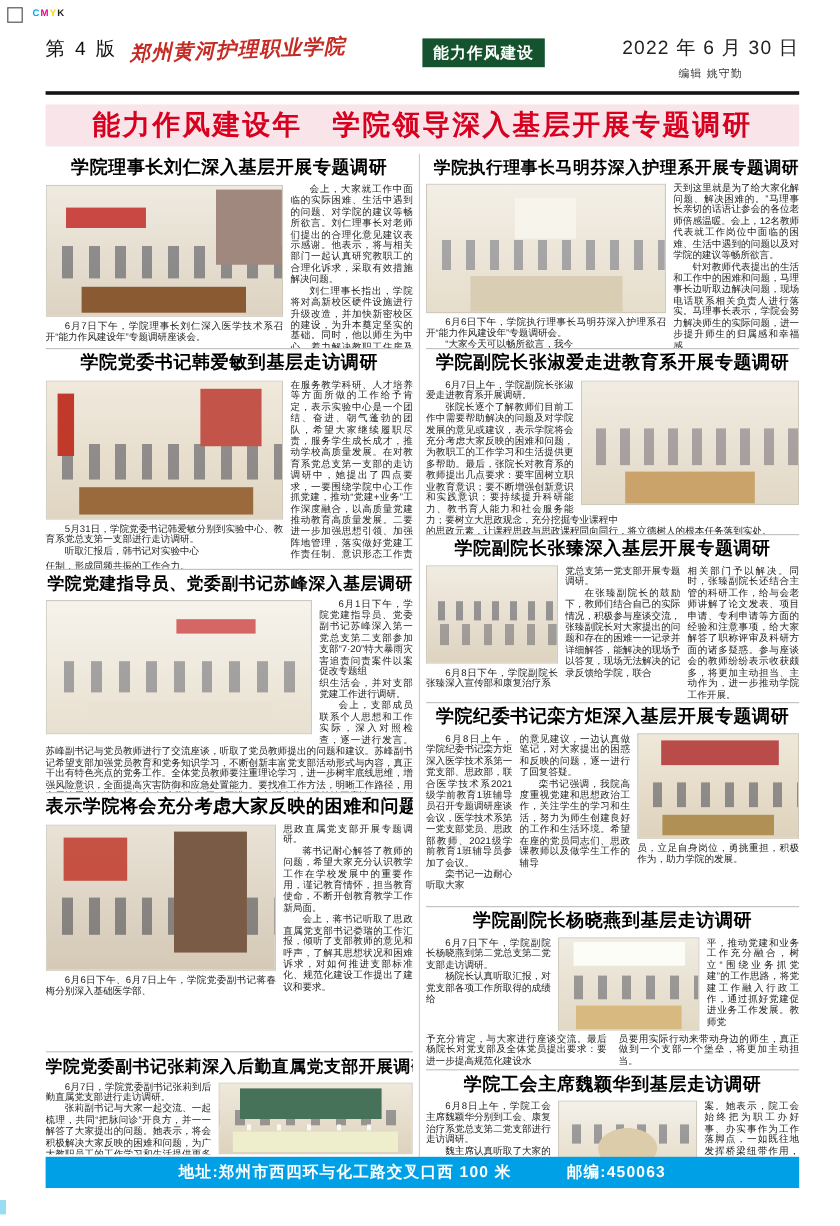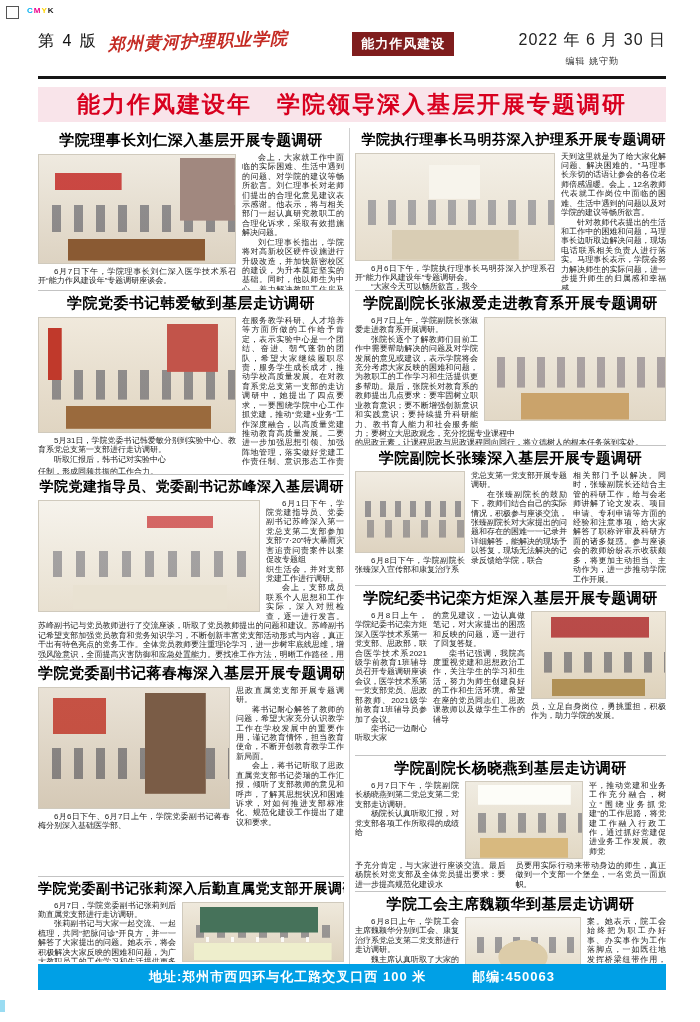--- a/index.html
+++ b/index.html
@@ -16,21 +16,21 @@
   .cmyk .c{color:#00aeef}.cmyk .m{color:#ec008c}.cmyk .y{color:#ffd400}.cmyk .k{color:#222}
   .corner-dash { position:absolute; left:0; top:1000px; width:5px; height:12px; background:#9adcf2; }
   
   .hdr { margin:30px 34px 0 38px; display:flex; align-items:flex-start; justify-content:space-between; }
   .hdr-left { display:flex; align-items:center; gap:10px; }
   .page-label { font-size:16px; font-weight:normal; color:#111; letter-spacing:2px; }
   .masthead {
     font-family:"DejaVu Serif", serif; font-style:italic; font-weight:bold;
     color:#c42b24; font-size:17px; letter-spacing:1px; transform:rotate(-2deg);
   }
-  .badge { background:#7f1d1d; color:#fff; font-weight:bold; font-size:13px;
+  .badge { background:#14532d; color:#fff; font-weight:bold; font-size:13px;
     padding:3px 9px; letter-spacing:1px; margin-top:2px; }
   .hdr-right { text-align:right; }
   .date { font-size:16px; color:#222; letter-spacing:1px; }
   .editor { font-size:9px; color:#333; margin-top:4px; letter-spacing:1px;text-align:center; }
   .rule { margin:8px 34px 0 38px; height:3px; background:#151515; }
   
   .banner { margin:8px 34px 0 38px; height:35px; background:#f9e4ea;
     display:flex; align-items:center; justify-content:center; }
   .banner span { color:#d8001f; font-weight:bold; font-size:23px; letter-spacing:2px; }
   
@@ -188,21 +188,21 @@
           <div class="photo pa5" style="height:112px"></div>
         </div>
         <div class="body">
           <p>6月1日下午，学院党建指导员、党委副书记苏峰深入第一党总支第二支部参加支部“7·20”特大暴雨灾害追责问责案件以案促改专题组</p>
           <p class="np">织生活会，并对支部党建工作进行调研。</p>
           <p>会上，支部成员联系个人思想和工作实际，深入对照检查，逐一进行发言。苏峰副书记与党员教师进行了交流座谈，听取了党员教师提出的问题和建议。苏峰副书记希望支部加强党员教育和党务知识学习，不断创新丰富党支部活动形式与内容，真正干出有特色亮点的党务工作。全体党员教师要注重理论学习，进一步树牢底线思维，增强风险意识，全面提高灾害防御和应急处置能力。要找准工作方法，明晰工作路径，用心用情用力解决好师生的“急难愁盼”问题。要进一步加强自律，保持清正廉洁。</p>
         </div>
       </div>
 
       <div class="art" style="height:216px">
-        <h3 class="art-h">学院党委副书记蒋春梅深入基层开展专题调研</h3>
+        <h3 class="art-h">表示学院将会充分考虑大家反映的困难和问题</h3>
         <div class="phb fl" style="width:192px">
           <div class="photo pa8" style="height:122px"></div>
           <p class="cap">6月6日下午、6月7日上午，学院党委副书记蒋春梅分别深入基础医学部、</p>
         </div>
         <div class="body">
           <p class="np">思政直属党支部开展专题调研。</p>
           <p>蒋书记耐心解答了教师的问题，希望大家充分认识教学工作在学校发展中的重要作用，谨记教育情怀，担当教育使命，不断开创教育教学工作新局面。</p>
           <p>会上，蒋书记听取了思政直属党支部书记娄瑞的工作汇报，倾听了支部教师的意见和呼声，了解其思想状况和困难诉求，对如何推进支部标准化、规范化建设工作提出了建议和要求。</p>
         </div>
       </div>
@@ -295,21 +295,21 @@
           </div>
           <div class="phb" style="width:118px">
             <div class="photo pa9" style="height:78px"></div>
           </div>
           <div class="body" style="flex:1">
             <p class="np">平，推动党建和业务工作充分融合，树立“围绕业务抓党建”的工作思路，将党建工作融入行政工作，通过抓好党建促进业务工作发展。教师党</p>
           </div>
         </div>
         <div class="tailrow body">
           <p class="np">予充分肯定，与大家进行座谈交流。最后杨院长对党支部及全体党员提出要求：要进一步提高规范化建设水</p>
-          <p class="np">员要用实际行动来带动身边的师生，真正做到一个支部一个堡垒，一名党员一面旗帜。</p>
+          <p class="np">员要用实际行动来带动身边的师生，真正做到一个支部一个堡垒，将更加主动担当。</p>
         </div>
       </div>
 
       <div class="art" style="height:80px">
         <h3 class="art-h">学院工会主席魏颖华到基层走访调研</h3>
         <div class="row3">
           <div class="body" style="width:104px">
             <p>6月8日上午，学院工会主席魏颖华分别到工会、康复治疗系党总支第二党支部进行走访调研。</p>
             <p>魏主席认真听取了大家的建议，给出合理化建议及解决方</p>
           </div>

